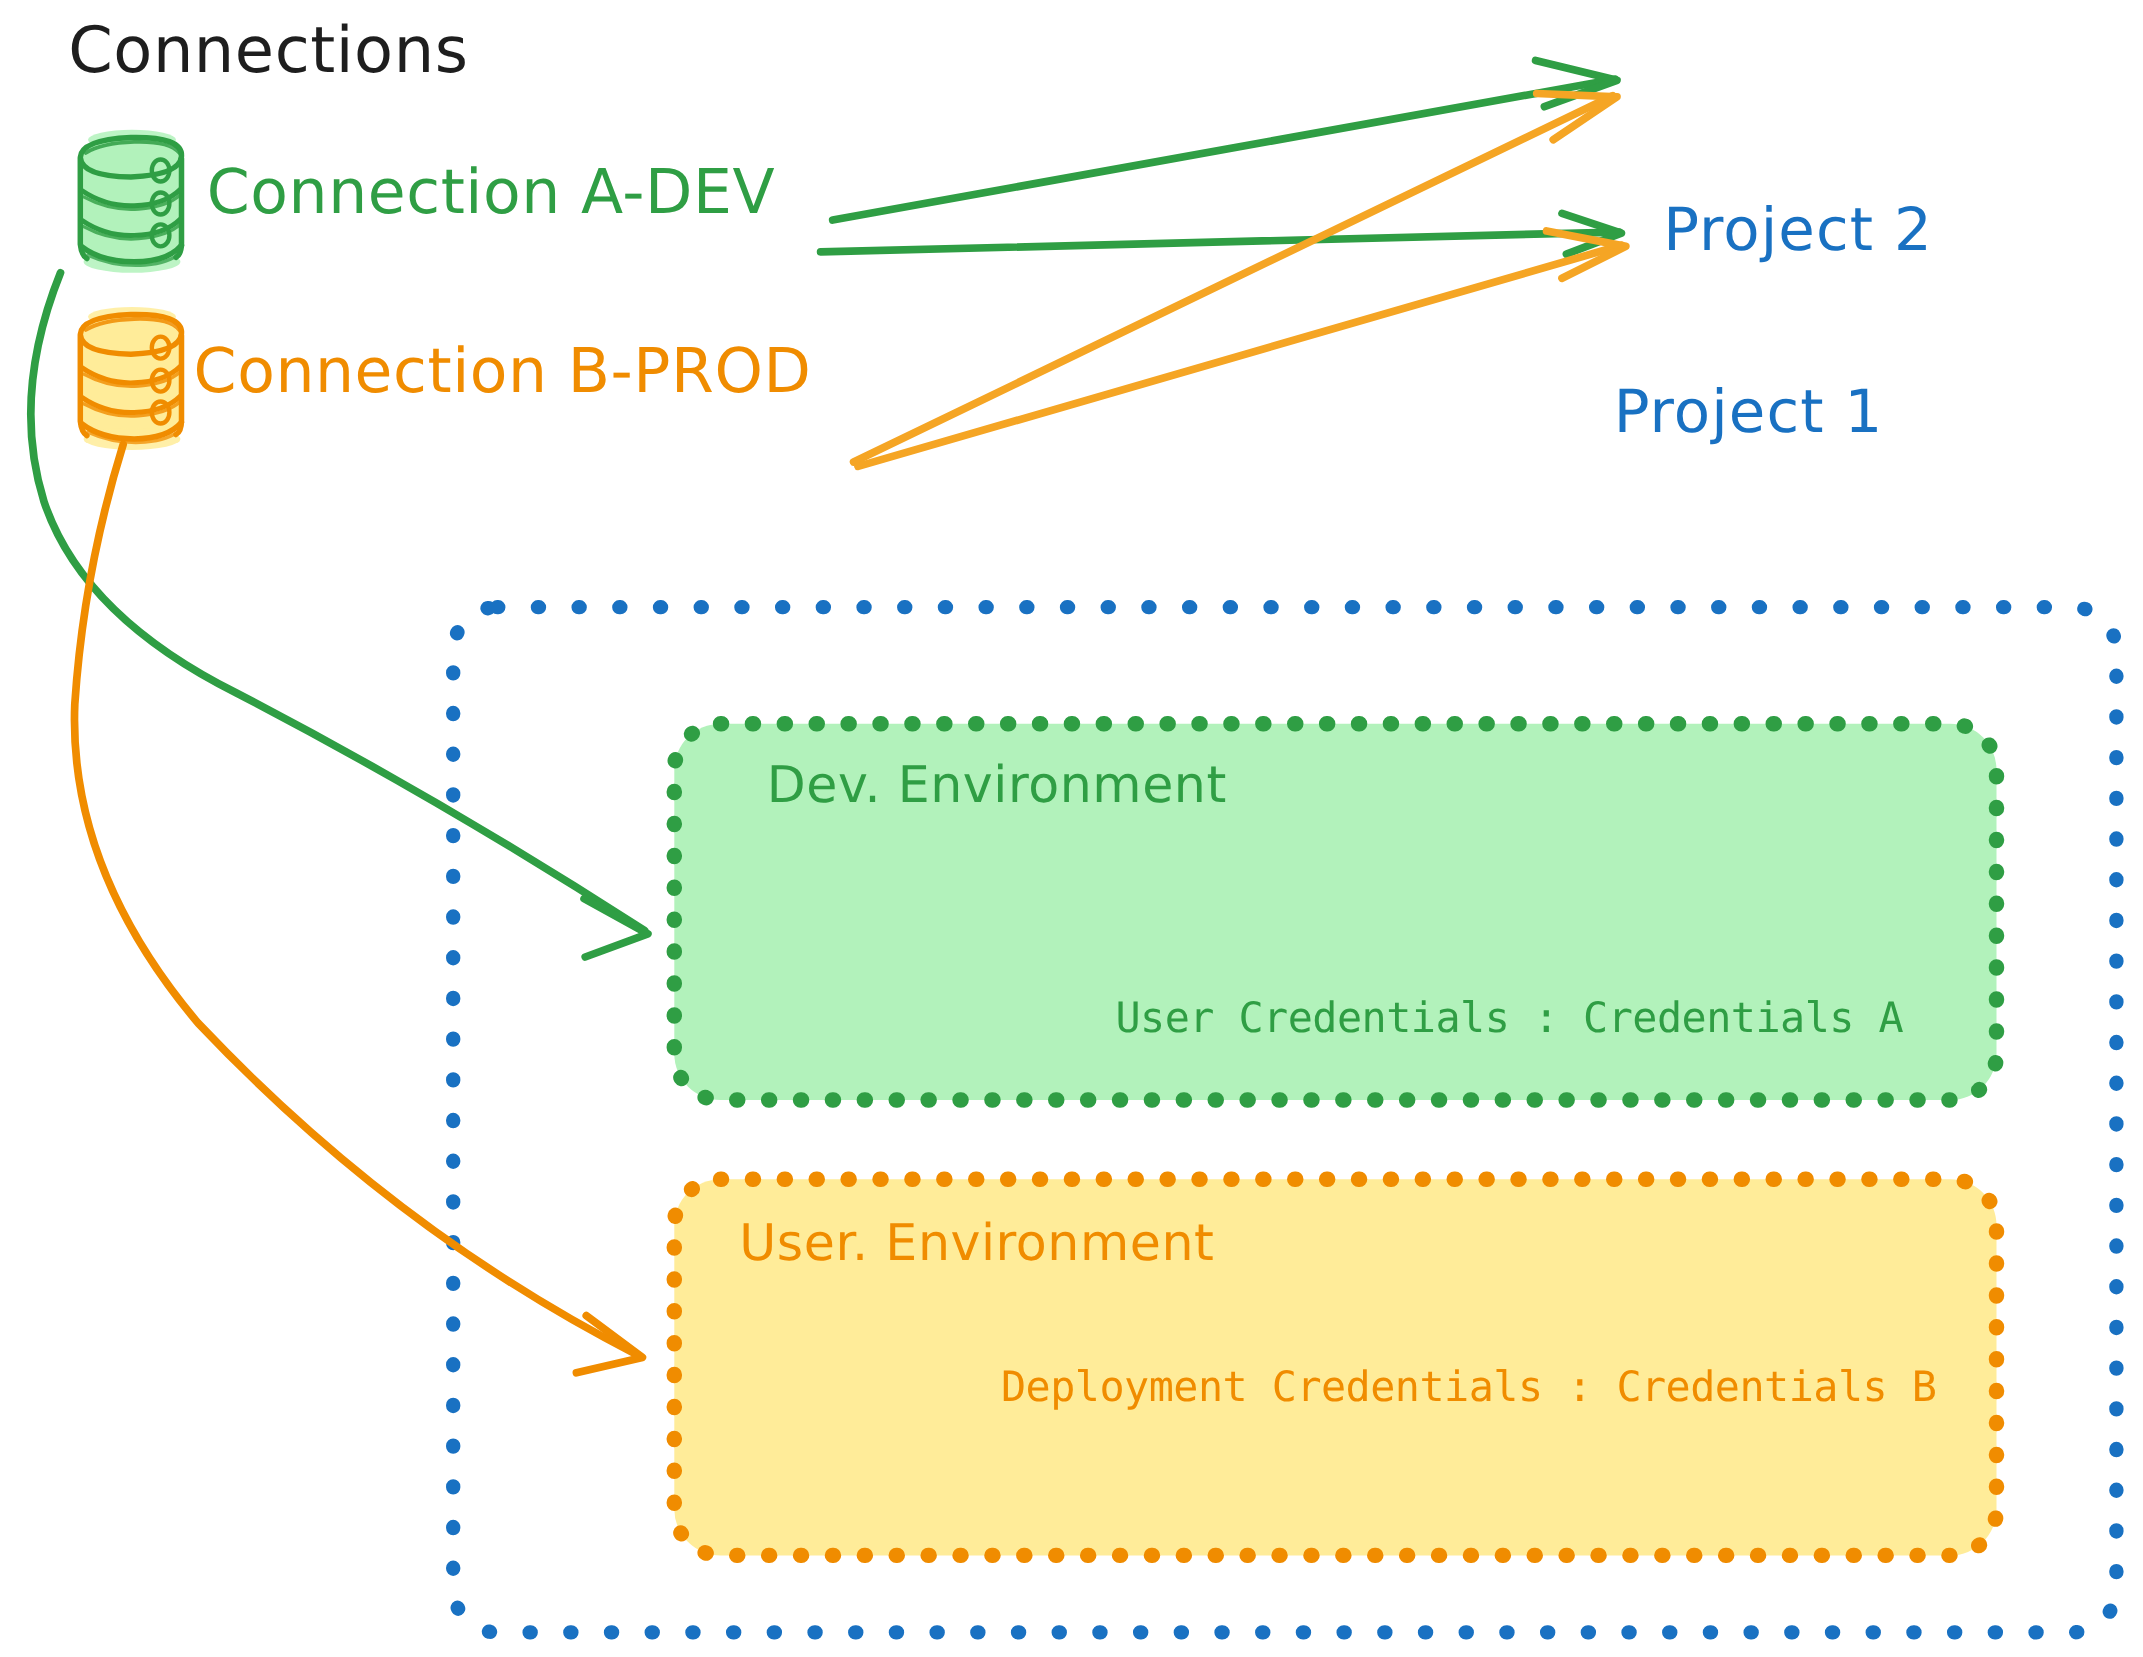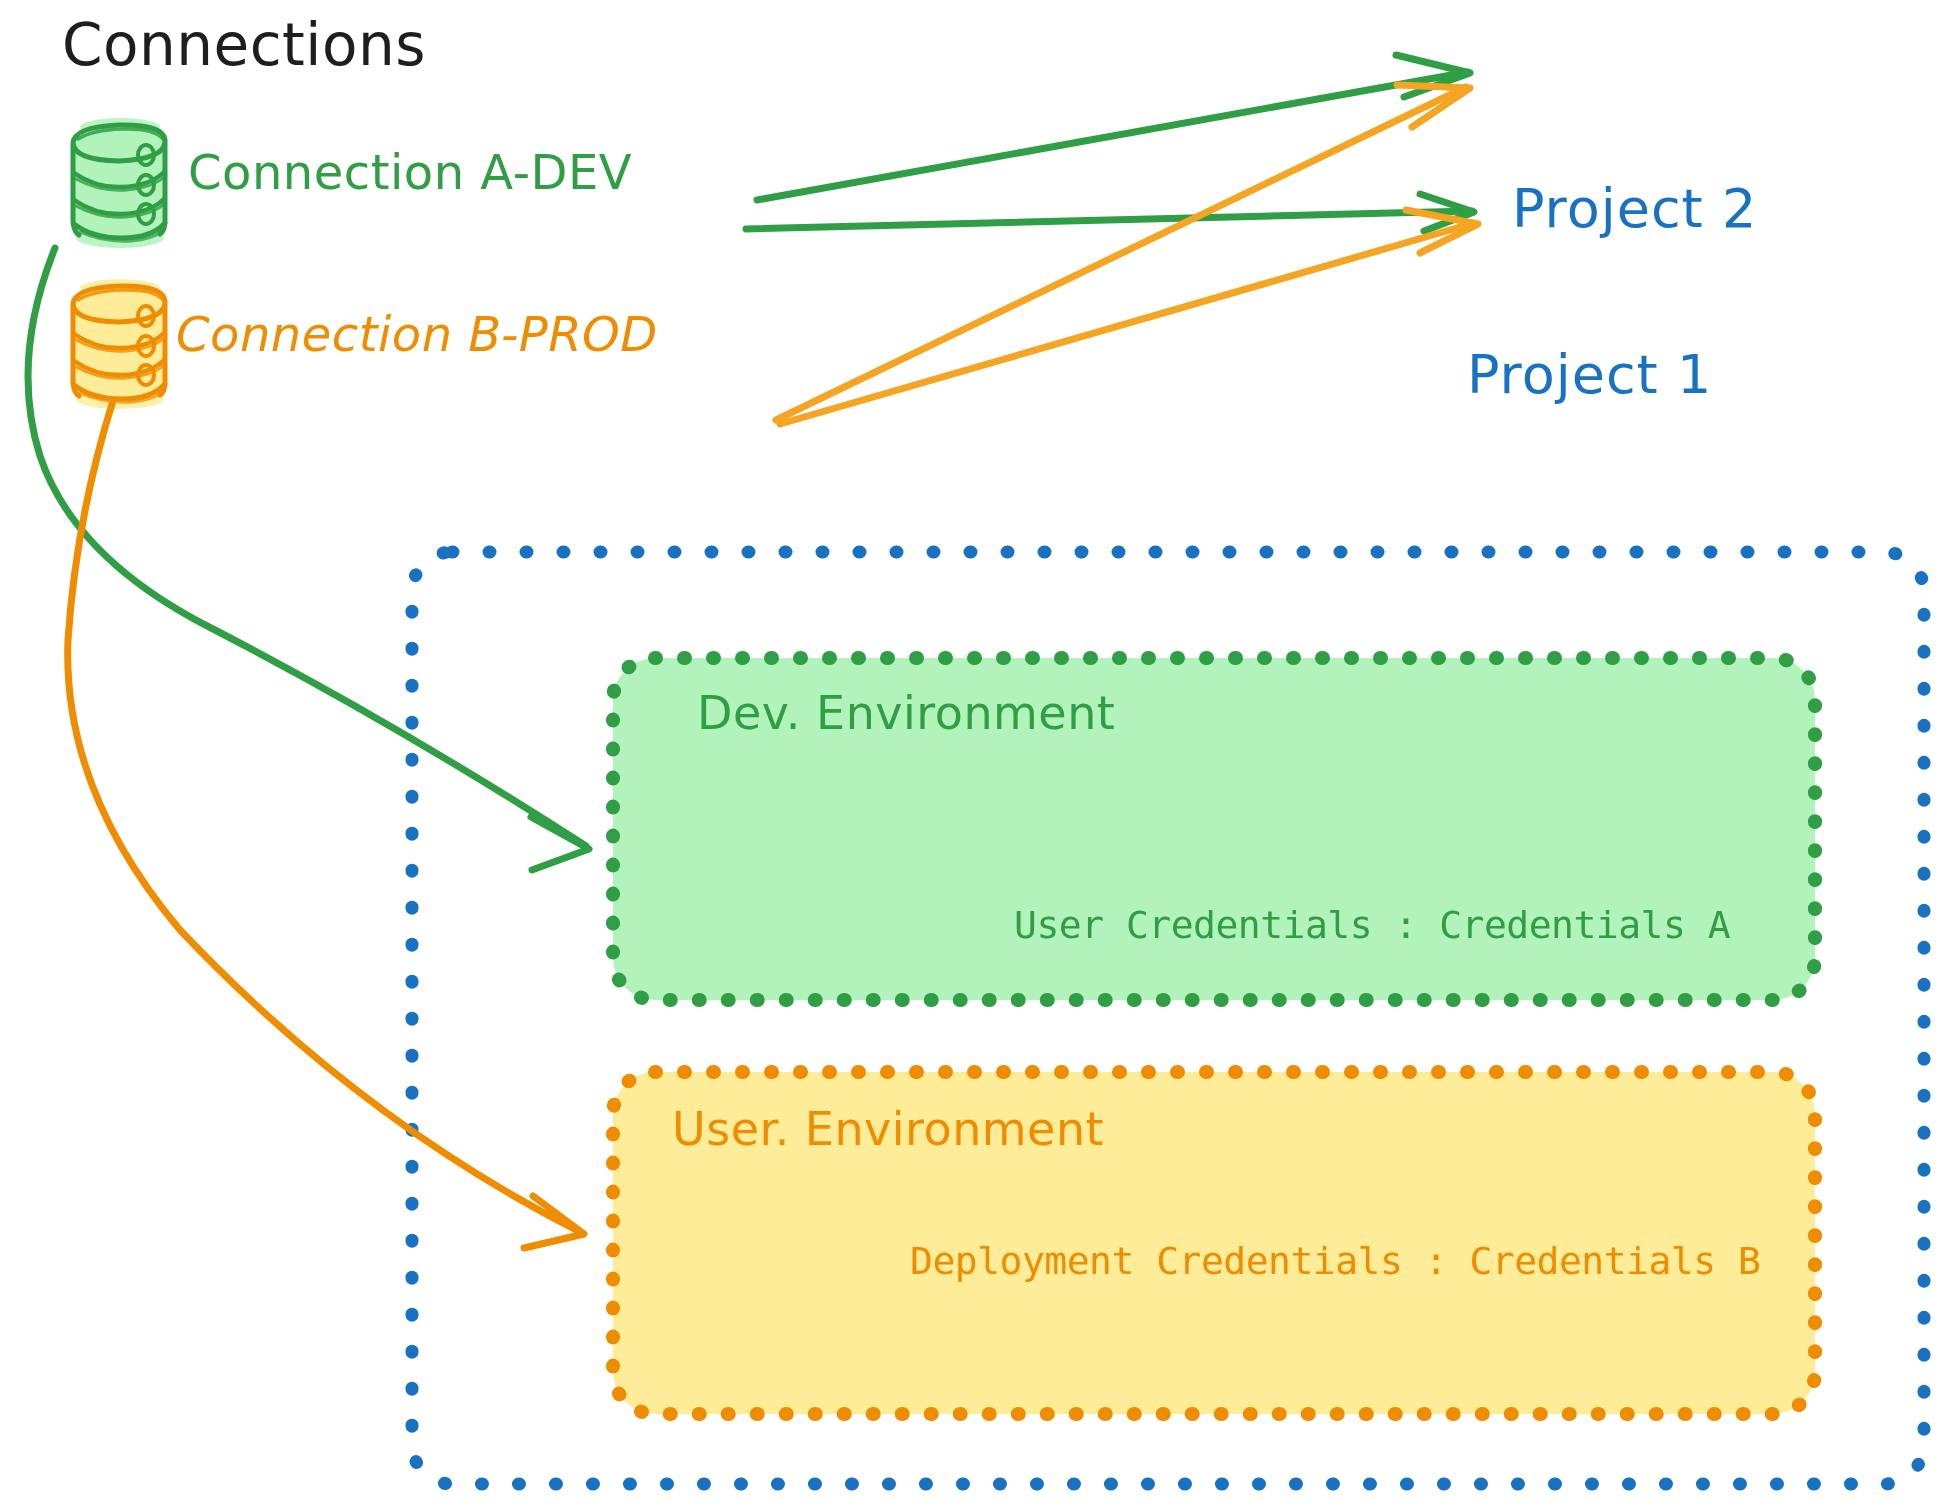--- a/index.html
+++ b/index.html
@@ -39,25 +39,25 @@
     line-height: 1;
   }
   #title {
     left: 62px;
     top: 16px;
     font-size: 58px;
     color: #1e1e1e;
     letter-spacing: 0.5px;
   }
   .conn-label {
-    font-size: 48px;
+    font-size: 56px;
     letter-spacing: 0.5px;
   }
   #conn-a-label { left: 188px; top: 148px; color: #2f9e44; }
-  #conn-b-label { left: 176px; top: 310px; color: #f08c00; font-style: italic; }
+  #conn-b-label { left: 176px; top: 310px; color: #f08c00; }
   .project-label {
     font-size: 54px;
     color: #1971c2;
     letter-spacing: 1px;
   }
   #project-3-label { left: 1512px; top: 36px; }
   #project-2-label { left: 1512px; top: 182px; }
   #project-1-label { left: 1467px; top: 348px; }
   .env-title {
     font-size: 46px;

